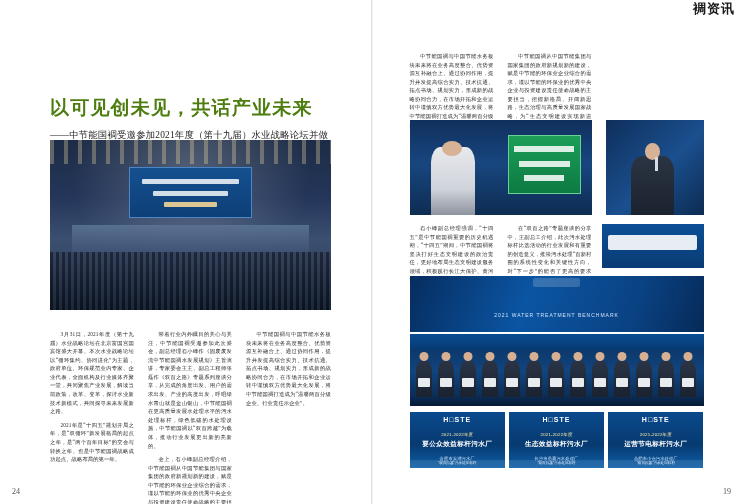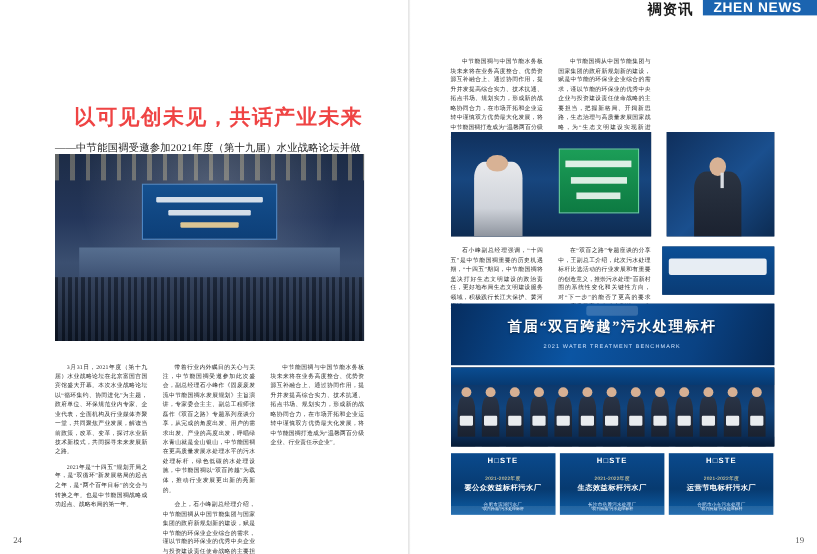--- a/index.html
+++ b/index.html
@@ -50,24 +50,23 @@
     color: #ffffff;
     font-size: 12.5px; font-weight: bold; letter-spacing: 0.6px;
   }
 
   
   .headline-block {
     position: absolute; left: 50px; top: 96px; width: 280px;
   }
   .headline {
     font-family: "Liberation Serif", serif;
-    font-size: 19px; font-weight: bold; color: #ef4444;
+    font-size: 19px; font-weight: bold; color: #4d7c0f;
     letter-spacing: 1.2px;
     line-height: 1.25;
-    text-align: right;
   }
   .subheadline {
     margin-top: 9px;
     font-family: "Liberation Serif", serif;
     font-size: 9.4px; color: #1d1d1d;
     letter-spacing: 0.2px;
     line-height: 1.4;
   }
 
   
@@ -330,21 +329,20 @@
       <p>中节能国裯与中国节能水务板块未来将在业务高度整合、优势资源互补融合上、通过协同作用，提升并发提高综合实力、技术抗通、拓点书场、规划实力，形成新的战略协同合力，在市场开拓和企业运转中谨慎双方优势最大化发展，将中节能国裯打造成为“温馨两百分级企业、行业责任示企业”。</p>
     </div>
 
     <div class="folio l">24</div>
   </div>
 
   <div class="page right">
 
     <div class="masthead">
       <div class="masthead-cn">裯资讯</div>
-      <div class="masthead-en">ZHEN NEWS</div>
     </div>
 
     <div class="col-text rp-col1">
       <p>中节能国裯与中国节能水务板块未来将在业务高度整合、优势资源互补融合上、通过协同作用，提升并发提高综合实力、技术抗通、拓点书场、规划实力，形成新的战略协同合力，在市场开拓和企业运转中谨慎双方优势最大化发展，将中节能国裯打造成为“温馨两百分级企业、行业责任示企业”。</p>
     </div>
     <div class="col-text rp-col2">
       <p>中节能国裯从中国节能集团与国家集团的政府新规划新的建设，赋是中节能的环保业企业综合的需求，谨以节能的环保业的优秀中央企业与投资建设责任使命战略的主要担当，把握新格局、开阔新思路，生态治理与高质量发展国家战略，为“生态文明建设实现新进行”做出贡献，以高质量发展的支持或提供提供建设100周年献礼。</p>
     </div>
 
     <div class="rp-photo-a">
@@ -373,21 +371,20 @@
     </div>
 
     <div class="rp-photo-c">
       <div class="pc-bg"></div>
       <div class="pc-tag"></div>
     </div>
 
     <div class="banner-photo">
       <div class="bp-bg"></div>
       <div class="bp-ribbon"></div>
-      <div class="bp-title">首届“双百跨越”污水处理标杆</div>
       <div class="bp-sub">2021 WATER TREATMENT BENCHMARK</div>
     </div>
 
     <div class="group-photo">
       <div class="gp-bg"></div>
       <div class="gp-banner"></div>
       <div class="gp-person" style="left:6px;">
           <div class="h"></div>
           <div class="c"></div>
         </div>

